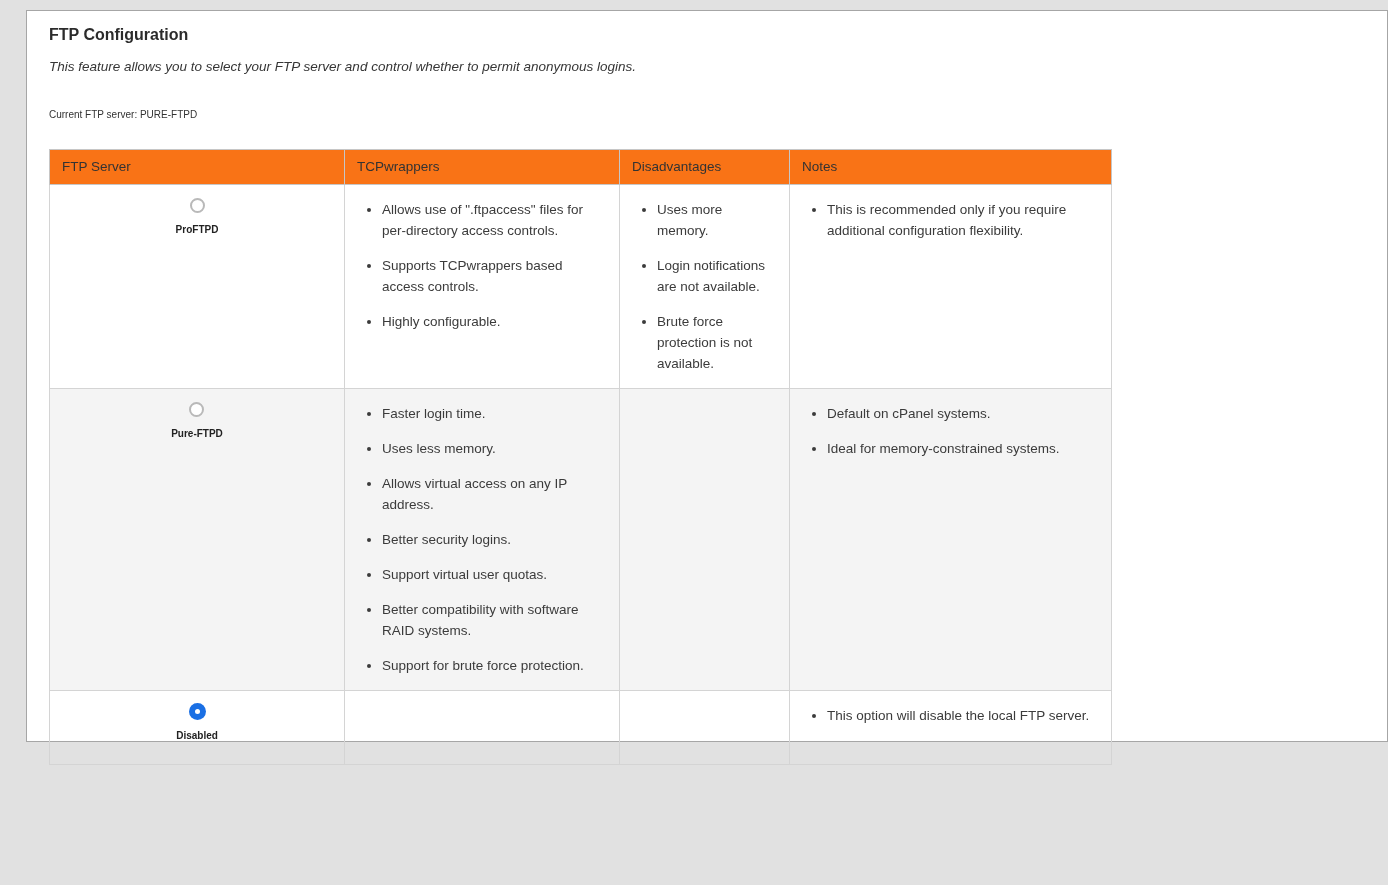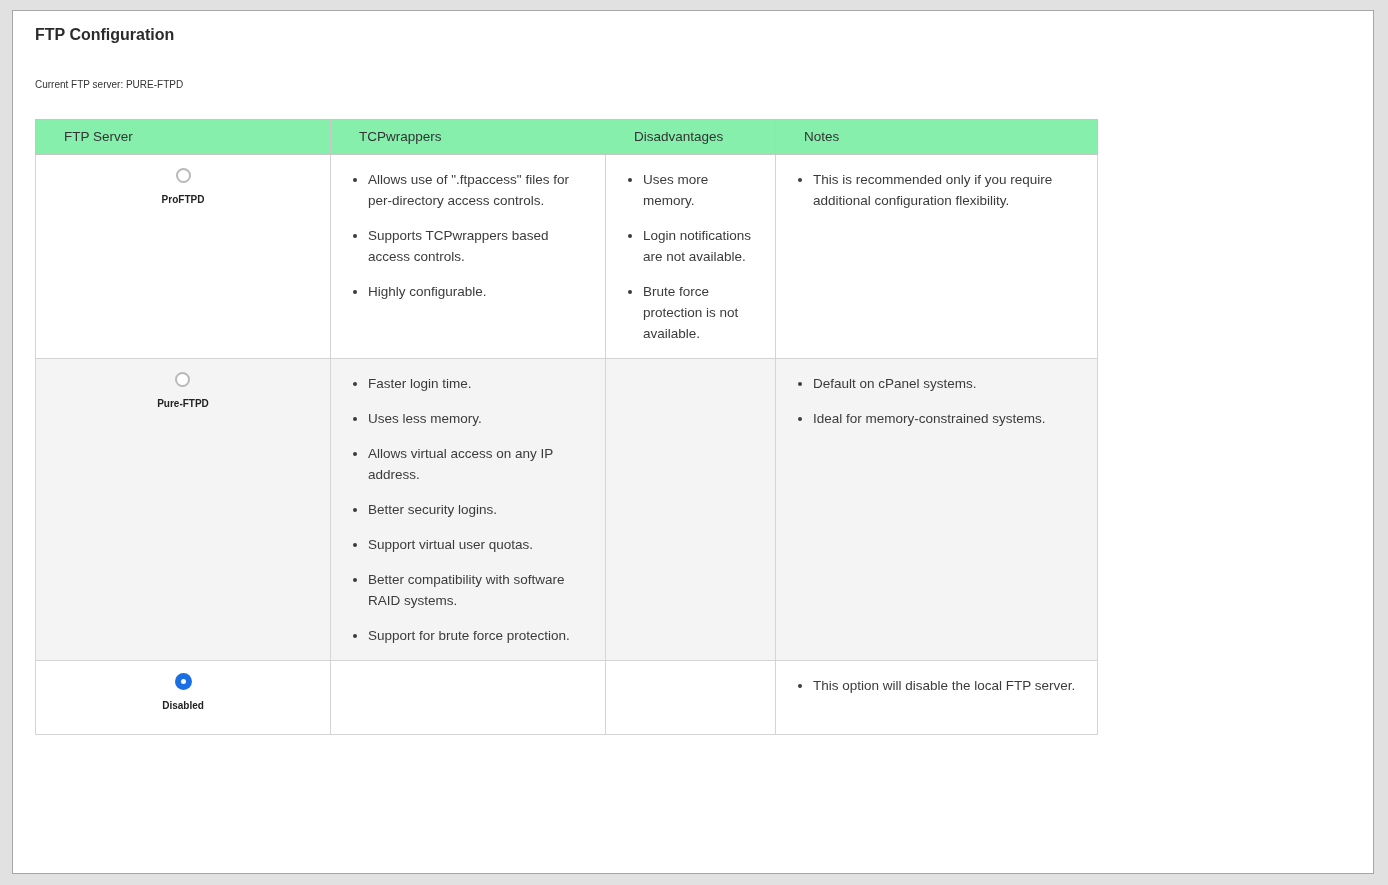--- a/index.html
+++ b/index.html
@@ -8,24 +8,24 @@
     padding: 0;
     width: 1388px;
     height: 885px;
     background: #e1e1e1;
     font-family: "Liberation Sans", "DejaVu Sans", sans-serif;
     color: #3b3b3b;
     overflow: hidden;
   }
   .panel {
     position: absolute;
-    left: 12px;
+    left: 26px;
     top: 10px;
     width: 1362px;
-    height: 864px;
+    height: 732px;
     background: #ffffff;
     border: 1px solid #a6a6a6;
     padding: 14px 24px 0 22px;
   }
   .page-title {
     margin: 0;
     font-size: 16px;
     line-height: 20px;
     font-weight: bold;
     color: #2b2b2b;
@@ -44,26 +44,26 @@
     color: #333333;
   }
   table.ftp-table {
     margin-top: 26px;
     width: 1062px;
     border-collapse: collapse;
     table-layout: fixed;
     font-size: 13.5px;
   }
   table.ftp-table th {
-    background: #86efac;
+    background: #f97316;
     border: 1px solid #c6c6c6;
     font-weight: normal;
     text-align: left;
     color: #333333;
-    padding: 9px 12px 10px 28px;
+    padding: 9px 12px 10px 12px;
     font-size: 13.5px;
   }
   table.ftp-table td {
     border: 1px solid #d4d4d4;
     vertical-align: top;
     padding: 9px 14px 12px 14px;
     line-height: 21px;
   }
   table.ftp-table col.c-server   { width: 295px; }
   table.ftp-table col.c-adv      { width: 275px; }
@@ -124,20 +124,21 @@
   }
   ul.cell-list li:last-child { margin-bottom: 2px; }
 </style>
 </head>
 <body>
 
 <div class="panel">
 
   <h1 class="page-title">FTP Configuration</h1>
 
+  <p class="page-desc">This feature allows you to select your FTP server and control whether to permit anonymous logins.</p>
 
   <p class="current-server"><span>Current FTP server:</span>&nbsp;<span>PURE-FTPD</span></p>
 
   <table class="ftp-table">
     <colgroup>
       <col class="c-server">
         <col class="c-adv">
         <col class="c-disadv">
         <col class="c-notes">
     </colgroup>

